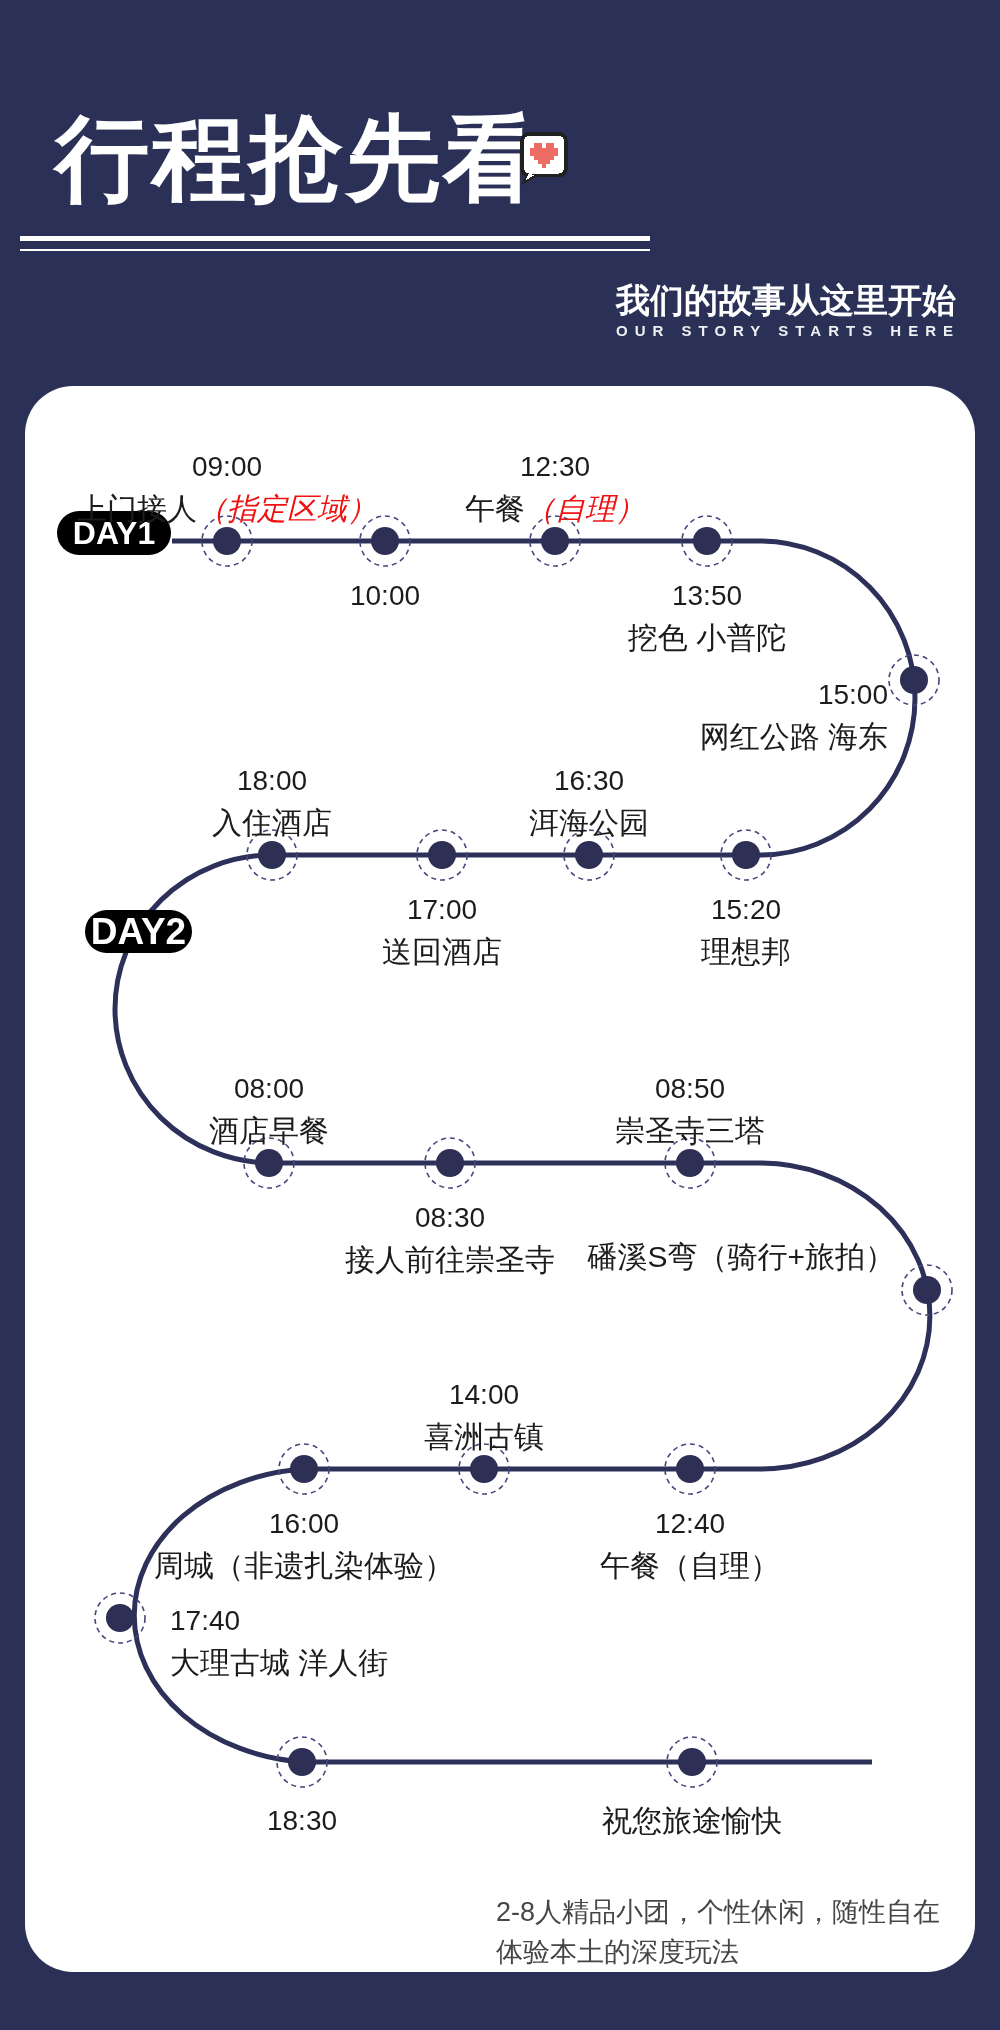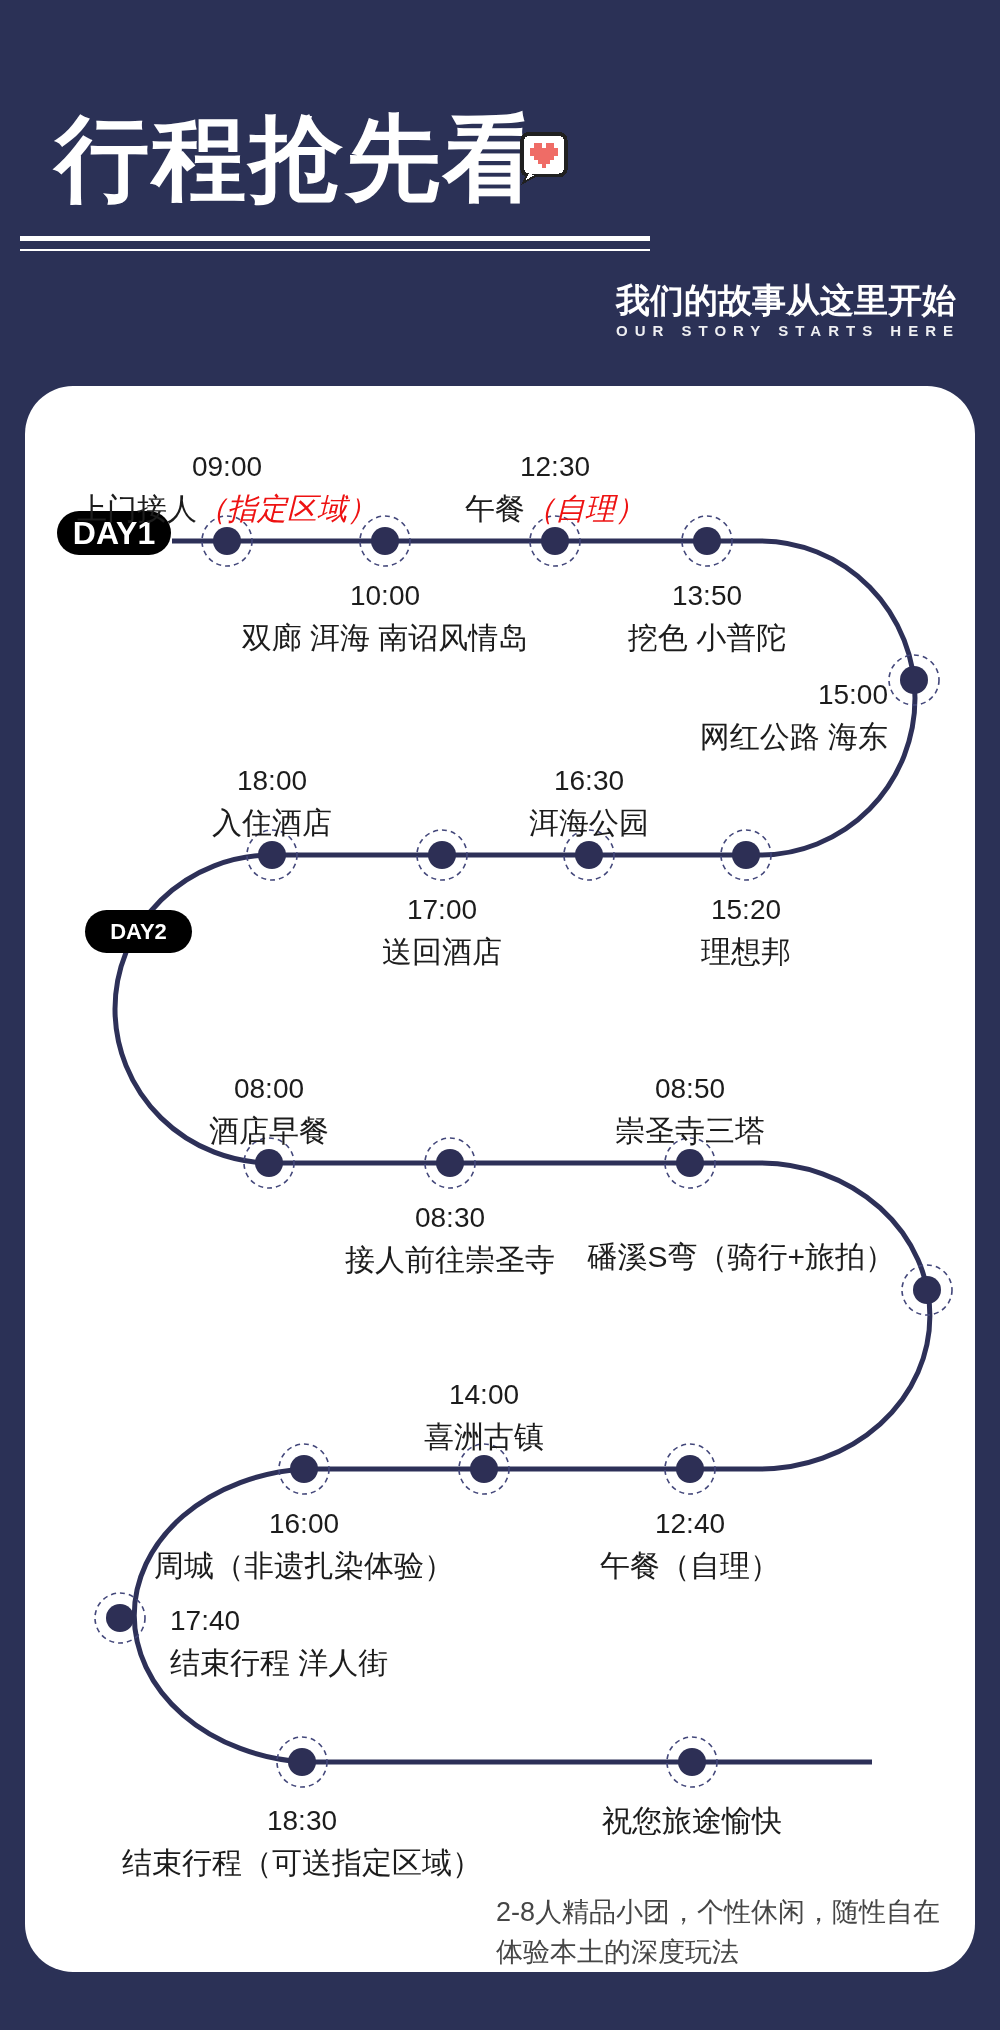--- a/index.html
+++ b/index.html
@@ -33,21 +33,21 @@
     background:#ffffff; border-radius:48px;
   }
   svg.route{ position:absolute; left:0; top:0; pointer-events:none; }
   
   .badge{
     position:absolute; background:#000000; color:#ffffff;
     font-weight:bold; text-align:center; border-radius:23px;
     white-space:nowrap;
   }
   .badge.day1{ left:57px;  top:511px; width:114px; height:44px; font-size:32px; line-height:44px; }
-  .badge.day2{ left:85px;  top:910px; width:107px; height:43px; font-size:22px; line-height:43px; }
+  .badge.day2{ left:85px;  top:910px; width:107px; height:43px; font-size:37px; line-height:43px; }
   
   .stop{ position:absolute; white-space:nowrap; color:#1c1c1c; }
   .stop.center{ transform:translateX(-50%); text-align:center; }
   .stop.right { text-align:right; }
   .stop.left  { text-align:left; }
   .stop .t{ font-size:28px; line-height:42px; }
   .stop .p{ font-size:30px; line-height:42px; }
   .red{ color:#ee1212;font-style:italic; }
   
   .footer{
@@ -128,21 +128,20 @@
 
 <div class="badge day1">DAY1</div>
 <div class="badge day2">DAY2</div>
 
 <div class="stop center" style="left:227px;top:446px">
   <div class="t">09:00</div>
   <div class="p"><span>上门接人</span><span class="red">（指定区域）</span></div>
 </div>
 <div class="stop center" style="left:385px;top:575px">
   <div class="t">10:00</div>
-  <div class="p"><span>双廊 洱海 南诏风情岛</span></div>
 </div>
 <div class="stop center" style="left:555px;top:446px">
   <div class="t">12:30</div>
   <div class="p"><span>午餐</span><span class="red">（自理）</span></div>
 </div>
 <div class="stop center" style="left:707px;top:575px">
   <div class="t">13:50</div>
   <div class="p"><span>挖色 小普陀</span></div>
 </div>
 <div class="stop right" style="right:112px;top:674px">
@@ -188,25 +187,24 @@
 <div class="stop center" style="left:304px;top:1503px">
   <div class="t">16:00</div>
   <div class="p"><span>周城（非遗扎染体验）</span></div>
 </div>
 <div class="stop center" style="left:690px;top:1503px">
   <div class="t">12:40</div>
   <div class="p"><span>午餐（自理）</span></div>
 </div>
 <div class="stop left" style="left:170px;top:1600px">
   <div class="t">17:40</div>
-  <div class="p"><span>结束行程 洋人街</span></div>
+  <div class="p"><span>大理古城 洋人街</span></div>
 </div>
 <div class="stop center" style="left:302px;top:1800px">
   <div class="t">18:30</div>
-  <div class="p"><span>结束行程（可送指定区域）</span></div>
 </div>
 <div class="stop center" style="left:692px;top:1800px">
   <div class="p"><span>祝您旅途愉快</span></div>
 </div>
 
 <div class="footer">
   <div class="l1">2-8人精品小团，个性休闲，随性自在</div>
   <div class="l2">体验本土的深度玩法</div>
 </div>
 

